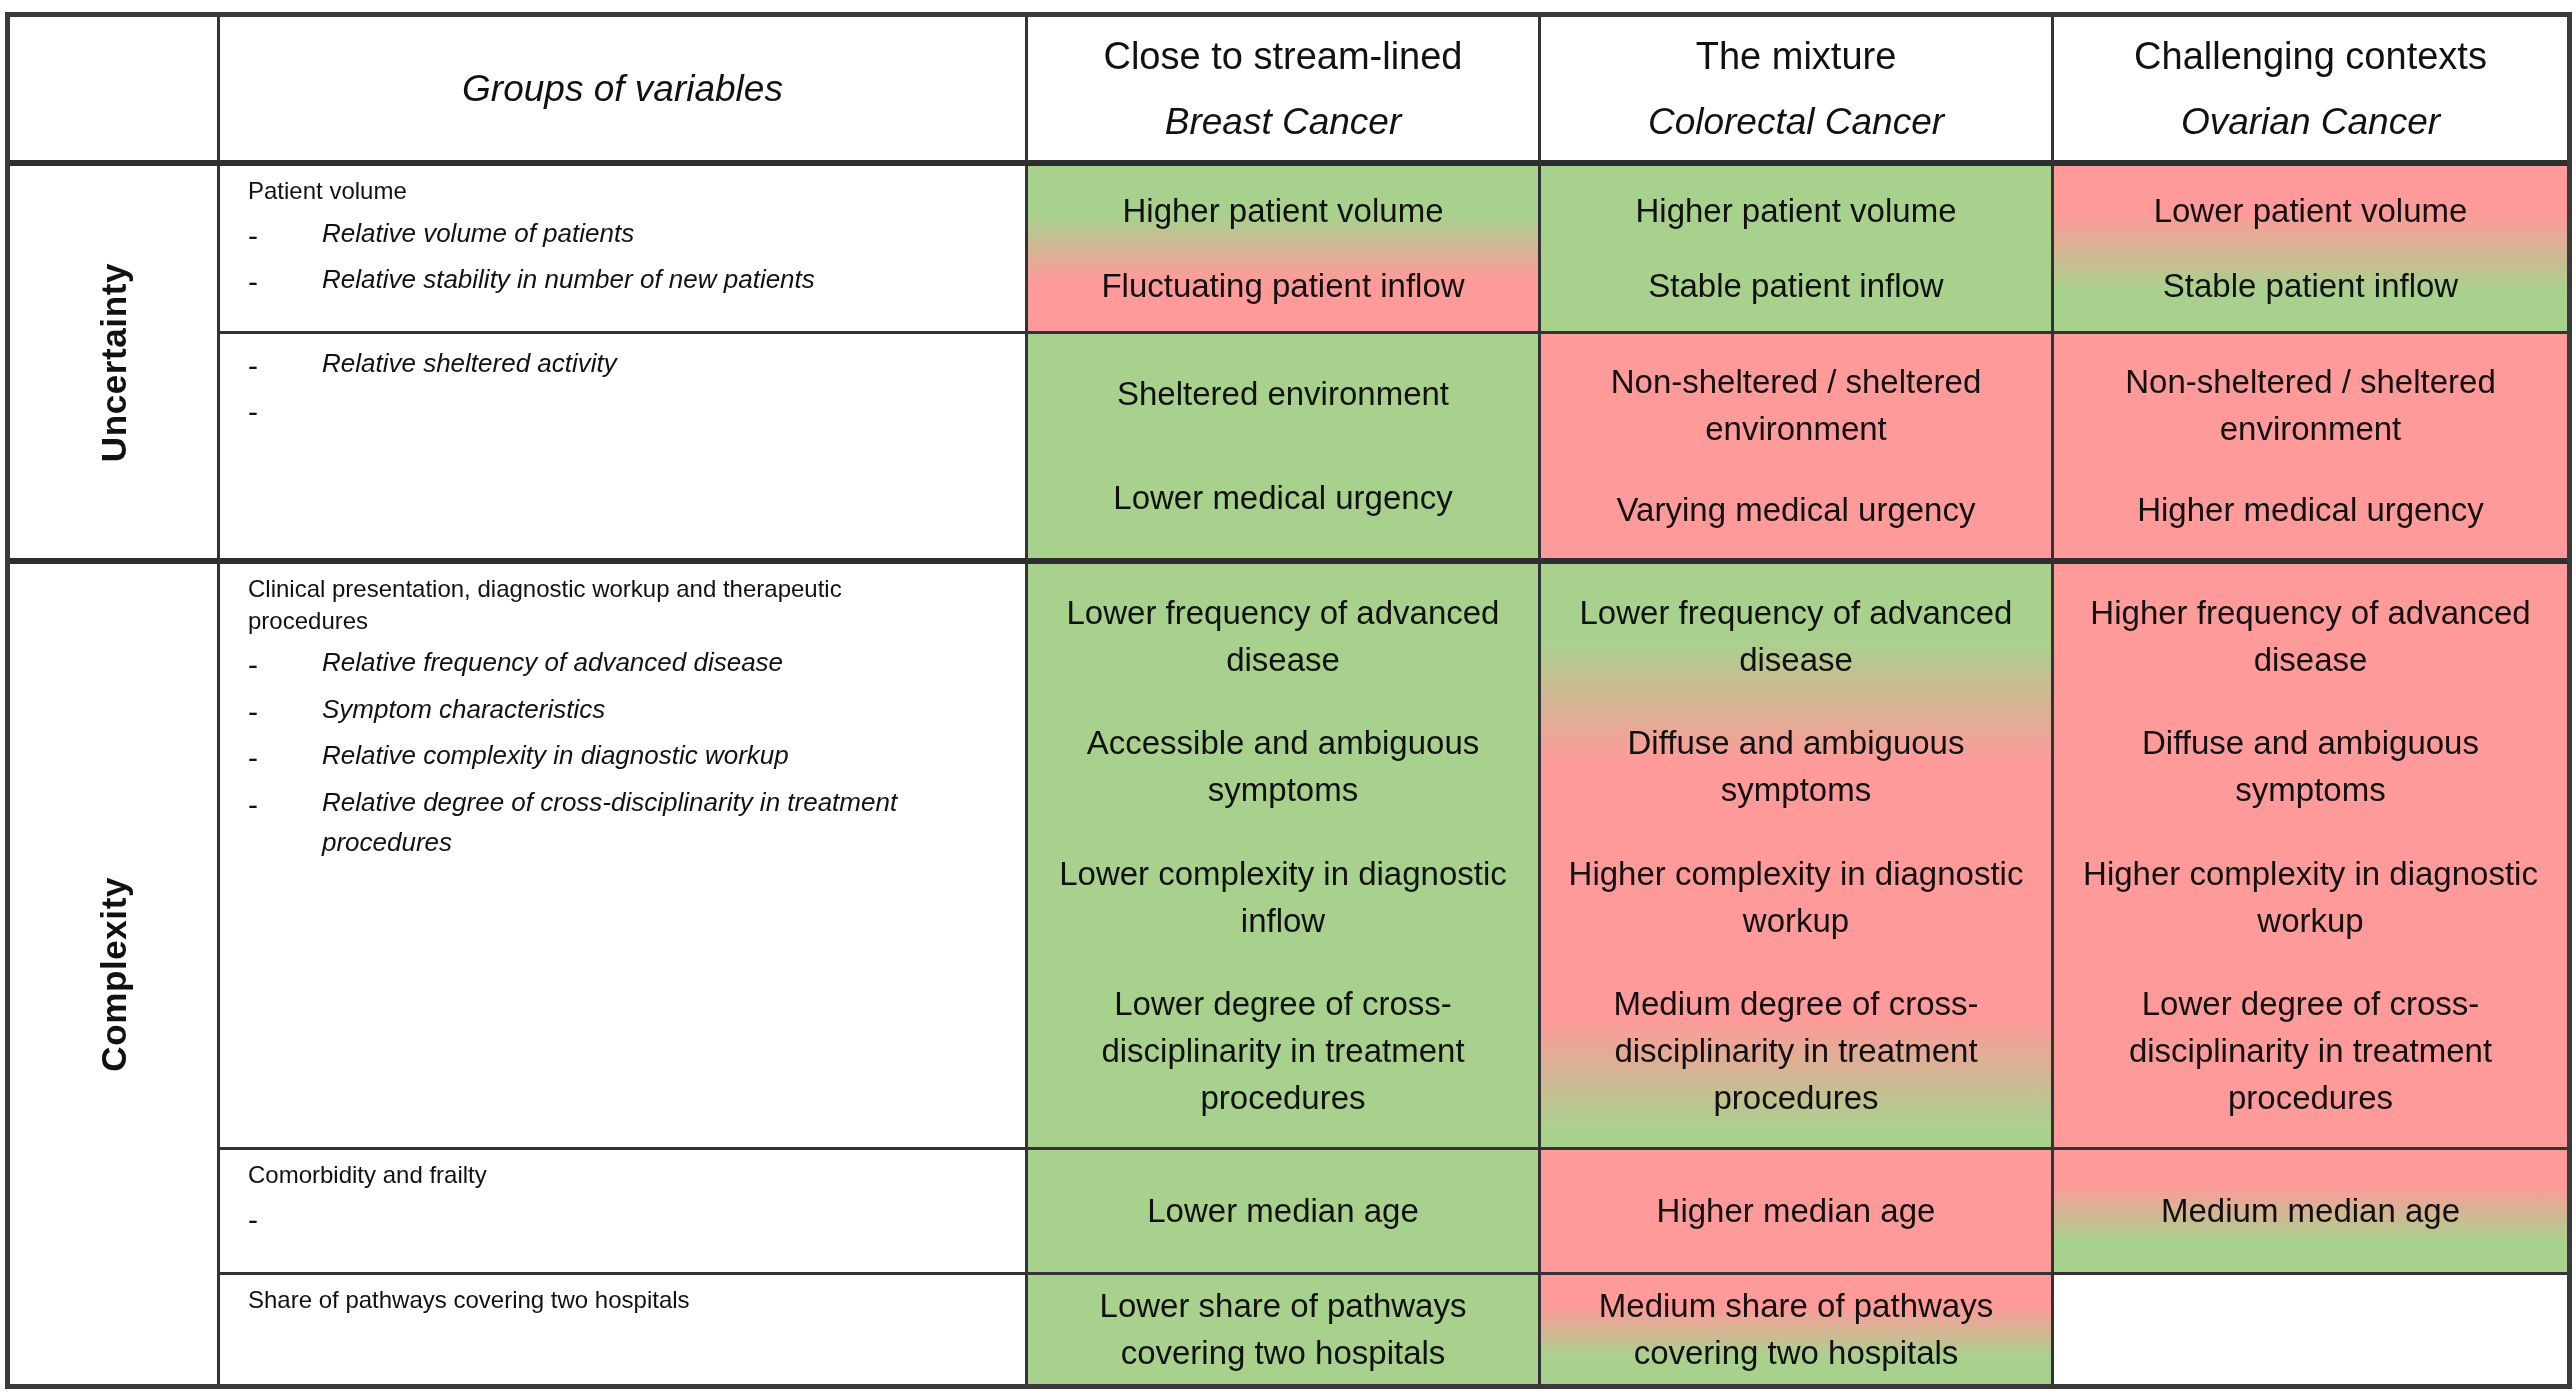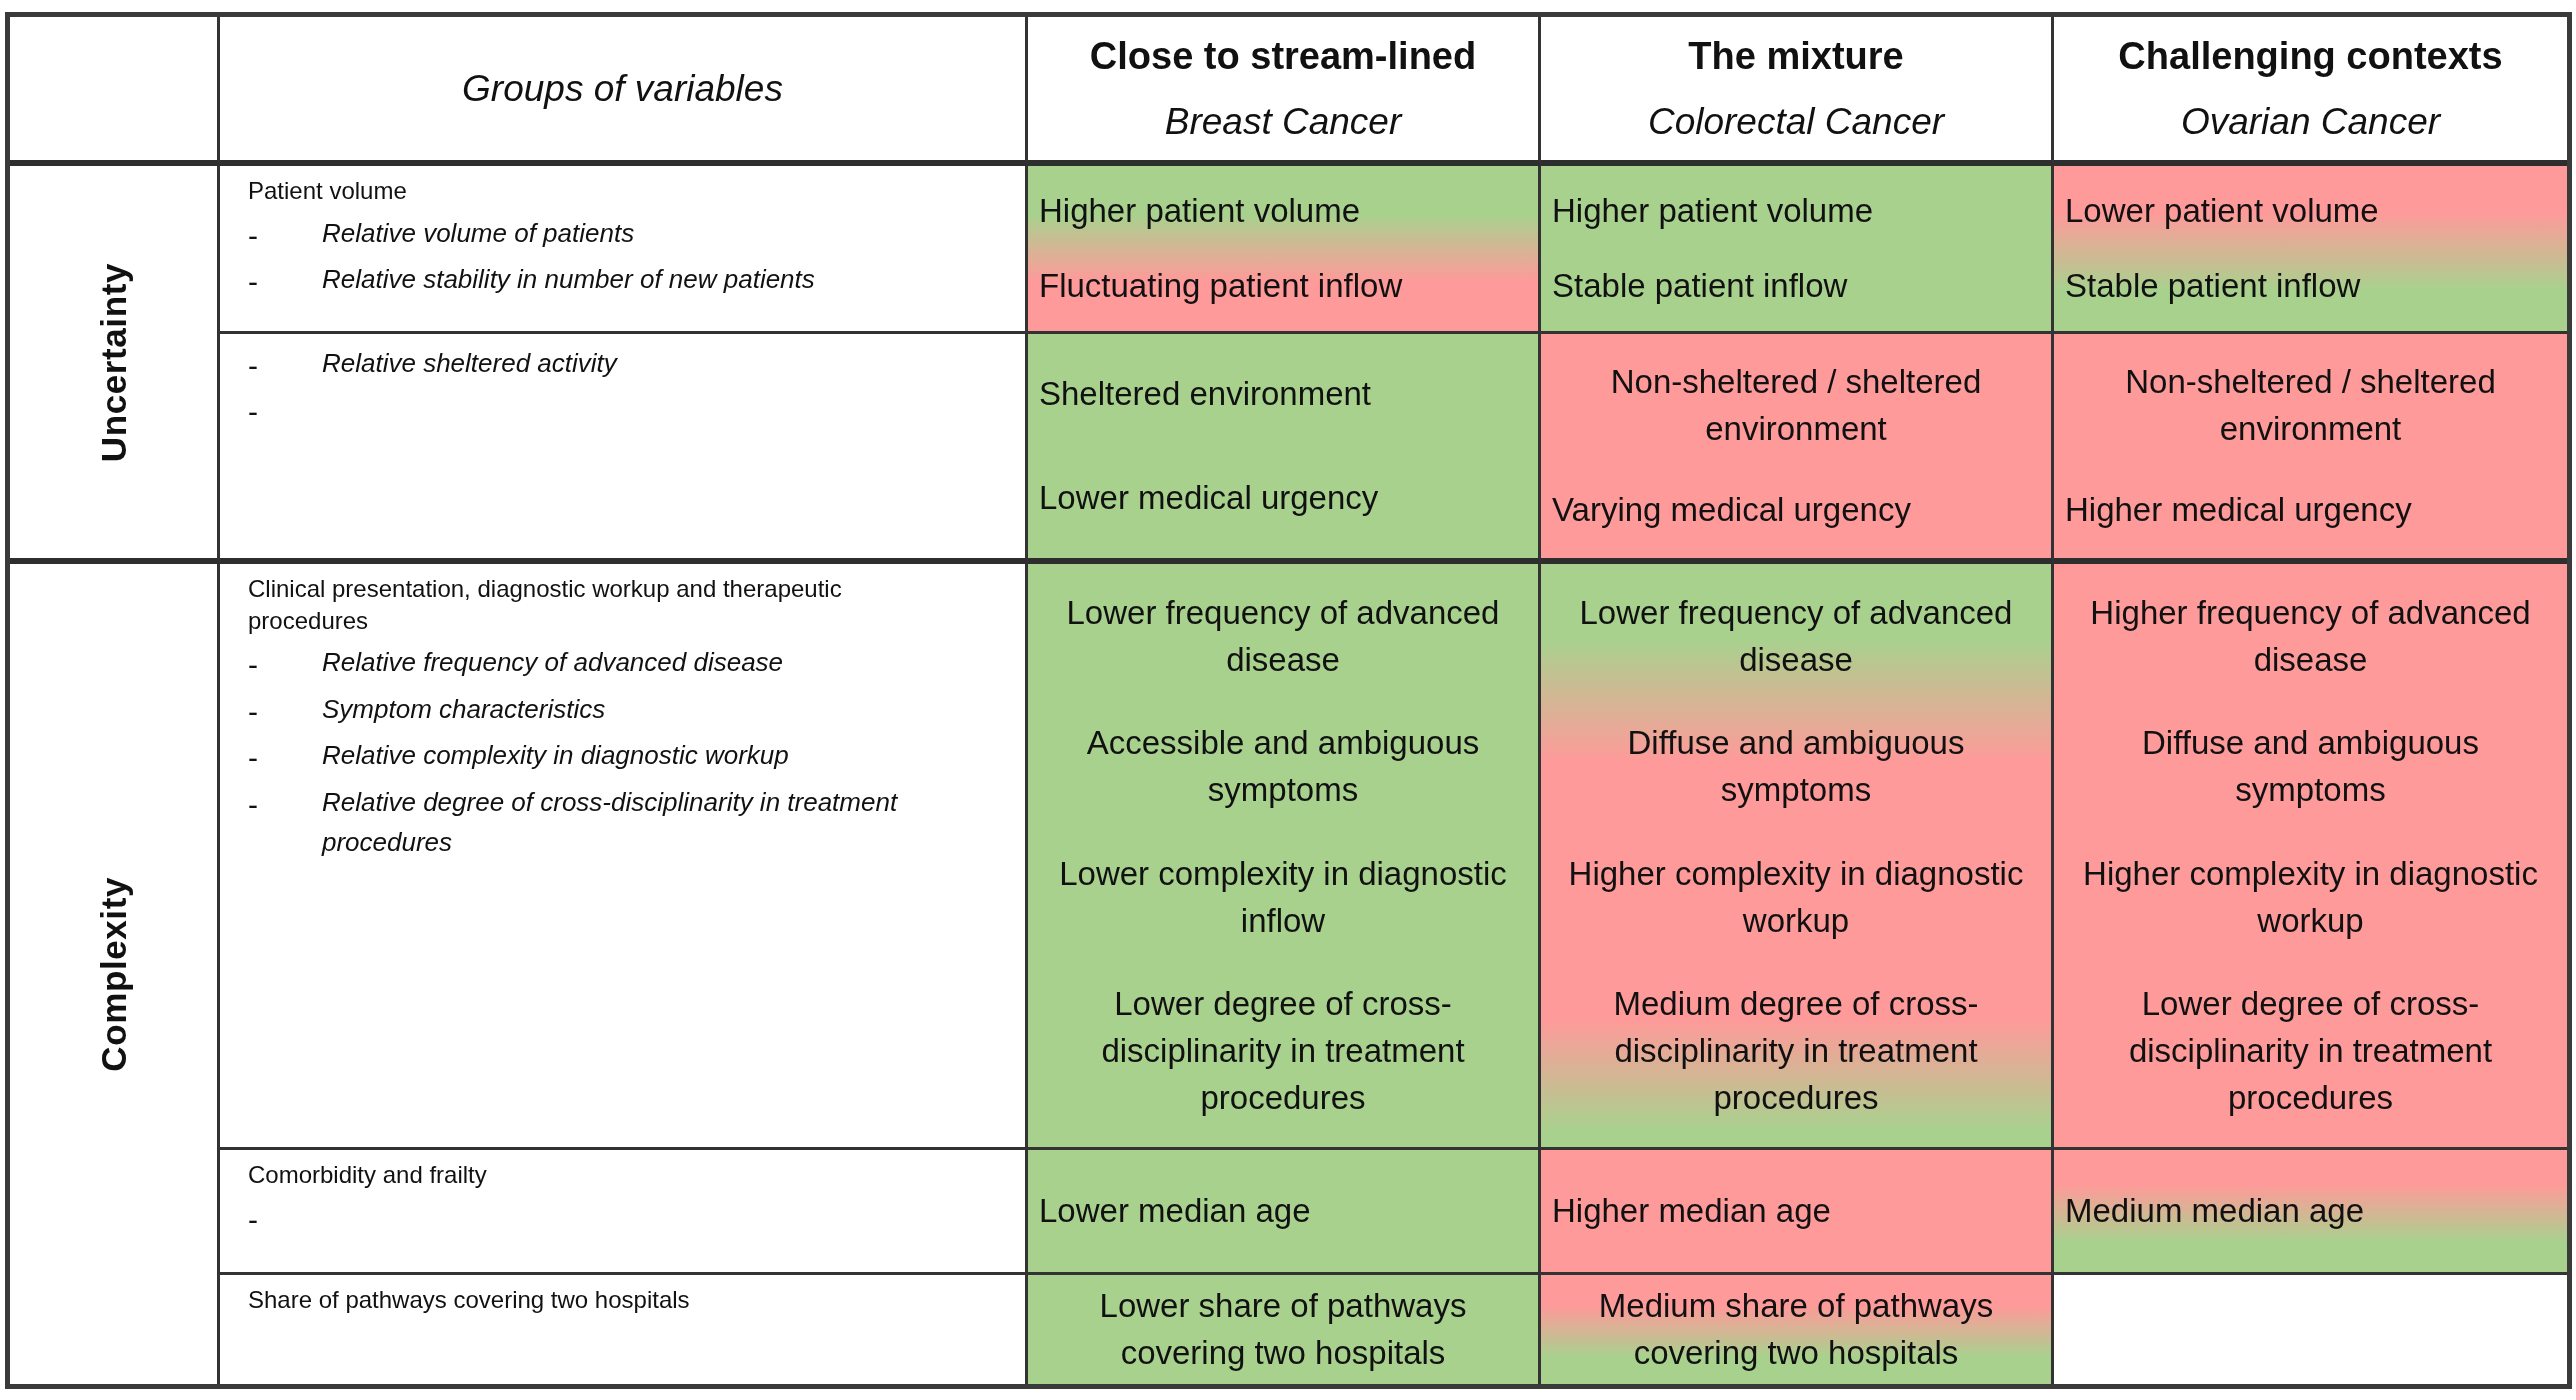--- a/index.html
+++ b/index.html
@@ -18,39 +18,39 @@
   .cell{box-sizing:border-box;overflow:hidden;}
   .br{border-right:3.1px solid #333;}
   .bb-thin{border-bottom:3.7px solid #333;}
   .bb-thick{border-bottom:6.2px solid #2e2e2e;}
 
   
   .ghead{display:flex;align-items:center;justify-content:center;}
   .gv{font-style:italic;font-size:37px;}
   .chead{display:flex;flex-direction:column;justify-content:space-around;
          align-items:center;text-align:center;padding:6.2px 5px;}
-  .ct{font-weight:bold;font-size:38px;}
+  .ct{font-weight:normal;font-size:38px;}
   .cc{font-style:italic;font-size:37px;}
 
   
   .gcell{display:flex;align-items:center;justify-content:center;}
   .glabel{writing-mode:vertical-rl;transform:rotate(180deg);
           font-weight:bold;font-size:35px;letter-spacing:0.6px;white-space:nowrap;}
 
   
   .vcell{padding:8.6px 6.2px 6.2px 28px;background:#fff;}
   .vlabel{font-size:24px;line-height:1.32;margin-bottom:6.2px;}
   .vlabel.pad{padding-right:74px;}
   .bullet{display:flex;align-items:flex-start;}
   .dash{width:74px;flex:0 0 74px;font-size:30px;line-height:1.55;}
   .btext{font-style:italic;font-size:26px;line-height:1.55;}
 
   
   .ccell{display:flex;flex-direction:column;justify-content:space-around;
-         align-items:flex-start;text-align:center;padding:7.4px 11px;}
+         align-items:center;text-align:center;padding:7.4px 11px;}
   .cline{font-size:33px;line-height:1.42;}
 
   .bg-green{background:#a9d18e;}
   .bg-red{background:#ff9a9a;}
   .bg-g2r{background:linear-gradient(180deg,#a9d18e 0%,#a9d18e 30%,#ff9a9a 70%,#ff9a9a 100%);}
   .bg-r2g{background:linear-gradient(180deg,#ff9a9a 0%,#ff9a9a 28%,#a9d18e 75%,#a9d18e 100%);}
   .bg-grg{background:linear-gradient(180deg,#a9d18e 0%,#a9d18e 13%,#ff9a9a 34%,#ff9a9a 78%,#a9d18e 97%,#a9d18e 100%);}
 </style>
 </head>
 <body>

